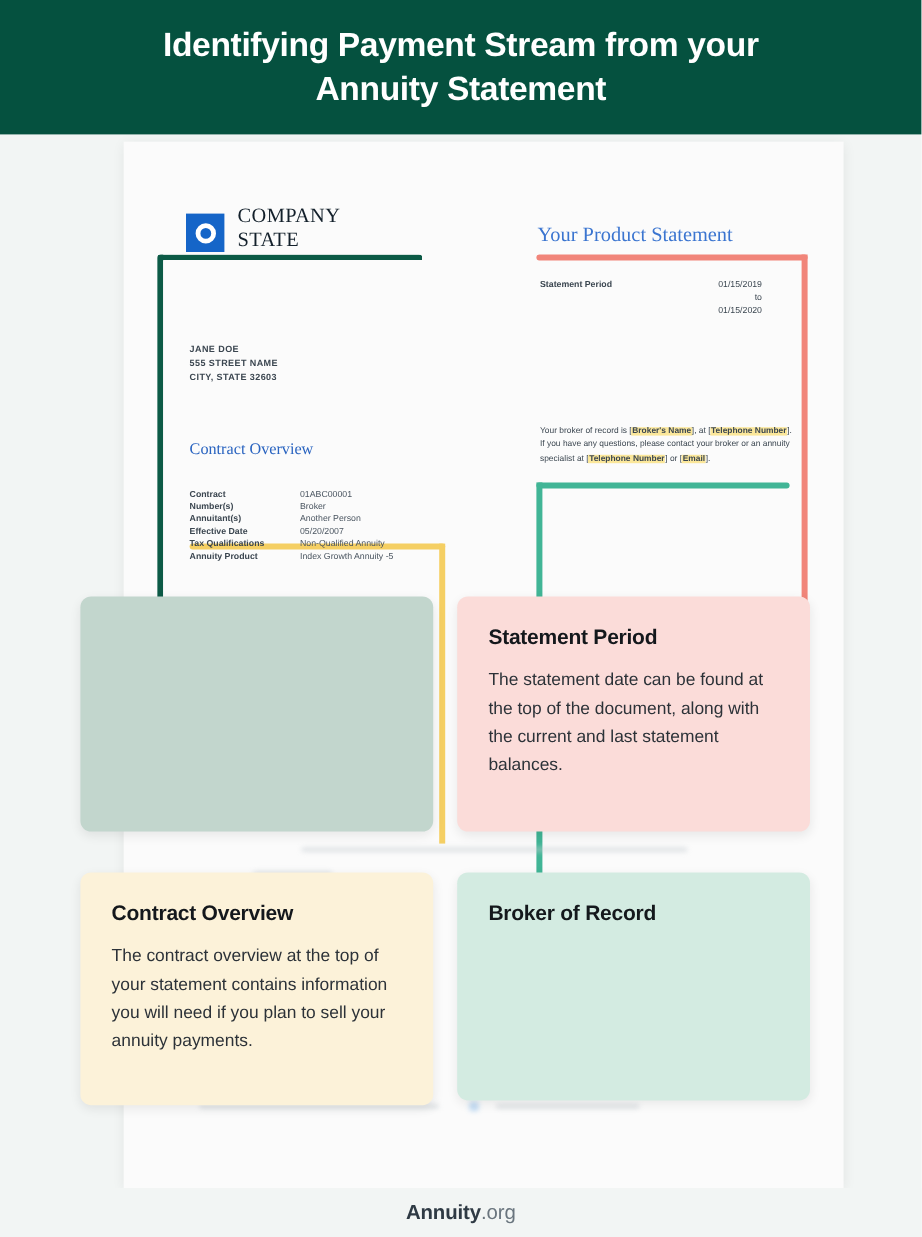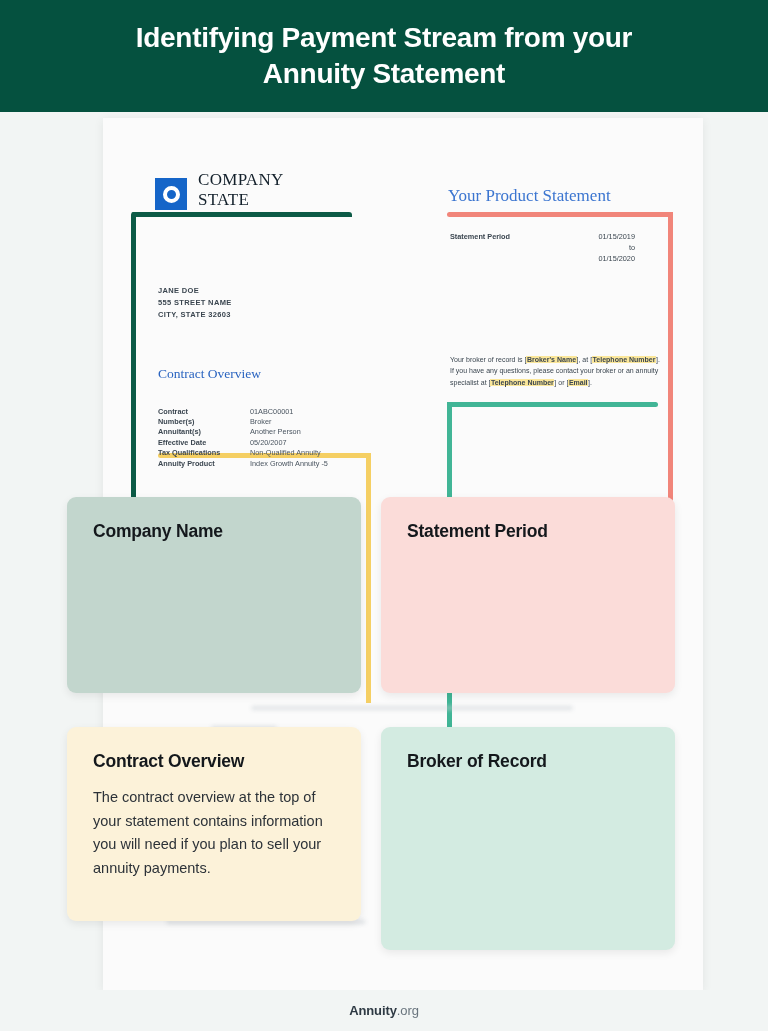--- a/index.html
+++ b/index.html
@@ -268,36 +268,36 @@
   }
   .card-body {
     font-size: 14.5px;
     color: #2c3238;
     line-height: 1.63;
   }
 
   #card-company  { left: 67px;  top: 497px; width: 294px; height: 196px; background: #c2d6cd; }
   #card-period   { left: 381px; top: 497px; width: 294px; height: 196px; background: #fbdcd9; }
   #card-contract { left: 67px;  top: 727px; width: 294px; height: 194px; background: #fcf2d9; }
-  #card-broker   { left: 381px; top: 727px; width: 294px; height: 223px; background: #d3ebe1; }
+  #card-broker   { left: 381px; top: 727px; width: 294px; height: 190px; background: #d3ebe1; }
 
   
   .footer {
     position: absolute;
     left: 0;
     top: 990px;
     width: 768px;
     height: 41px;
     background: #f2f5f4;
     display: flex;
     align-items: center;
     justify-content: center;
   }
   .footer-logo {
-    font-size: 13px;
+    font-size: 17px;
     color: #2f3a44;
     letter-spacing: -0.1px;
   }
   .footer-logo .b { font-weight: bold; }
   .footer-logo .t { font-weight: normal; color: #6a757e; }
 </style>
 </head>
 <body>
 
 <div class="header-banner">
@@ -388,25 +388,25 @@
   <div class="blur-row" style="left:63px; top:790px; width:100px; height:4px;"></div>
   <div class="blur-row" style="left:63px; top:802px; width:200px; height:4px;"></div>
   <div class="blur-row" style="left:310px; top:790px; width:90px; height:4px;"></div>
   <div class="blur-row" style="left:310px; top:802px; width:120px; height:4px;"></div>
   <div class="blur-sq" style="left:288px; top:788px; width:8px; height:8px;"></div>
   <div class="blur-sq" style="left:288px; top:800px; width:8px; height:8px;"></div>
 
 </div>
 
 <div class="card" id="card-company">
-  <div class="card-title">Company Name</div>
 </div>
 
 <div class="card" id="card-period">
   <div class="card-title">Statement Period</div>
+  <div class="card-body">The statement date can be found at the top of the document, along with the current and last statement balances.</div>
 </div>
 
 <div class="card" id="card-contract">
   <div class="card-title">Contract Overview</div>
   <div class="card-body">The contract overview at the top of your statement contains information you will need if you plan to sell your annuity payments.</div>
 </div>
 
 <div class="card" id="card-broker">
   <div class="card-title">Broker of Record</div>
 </div>

